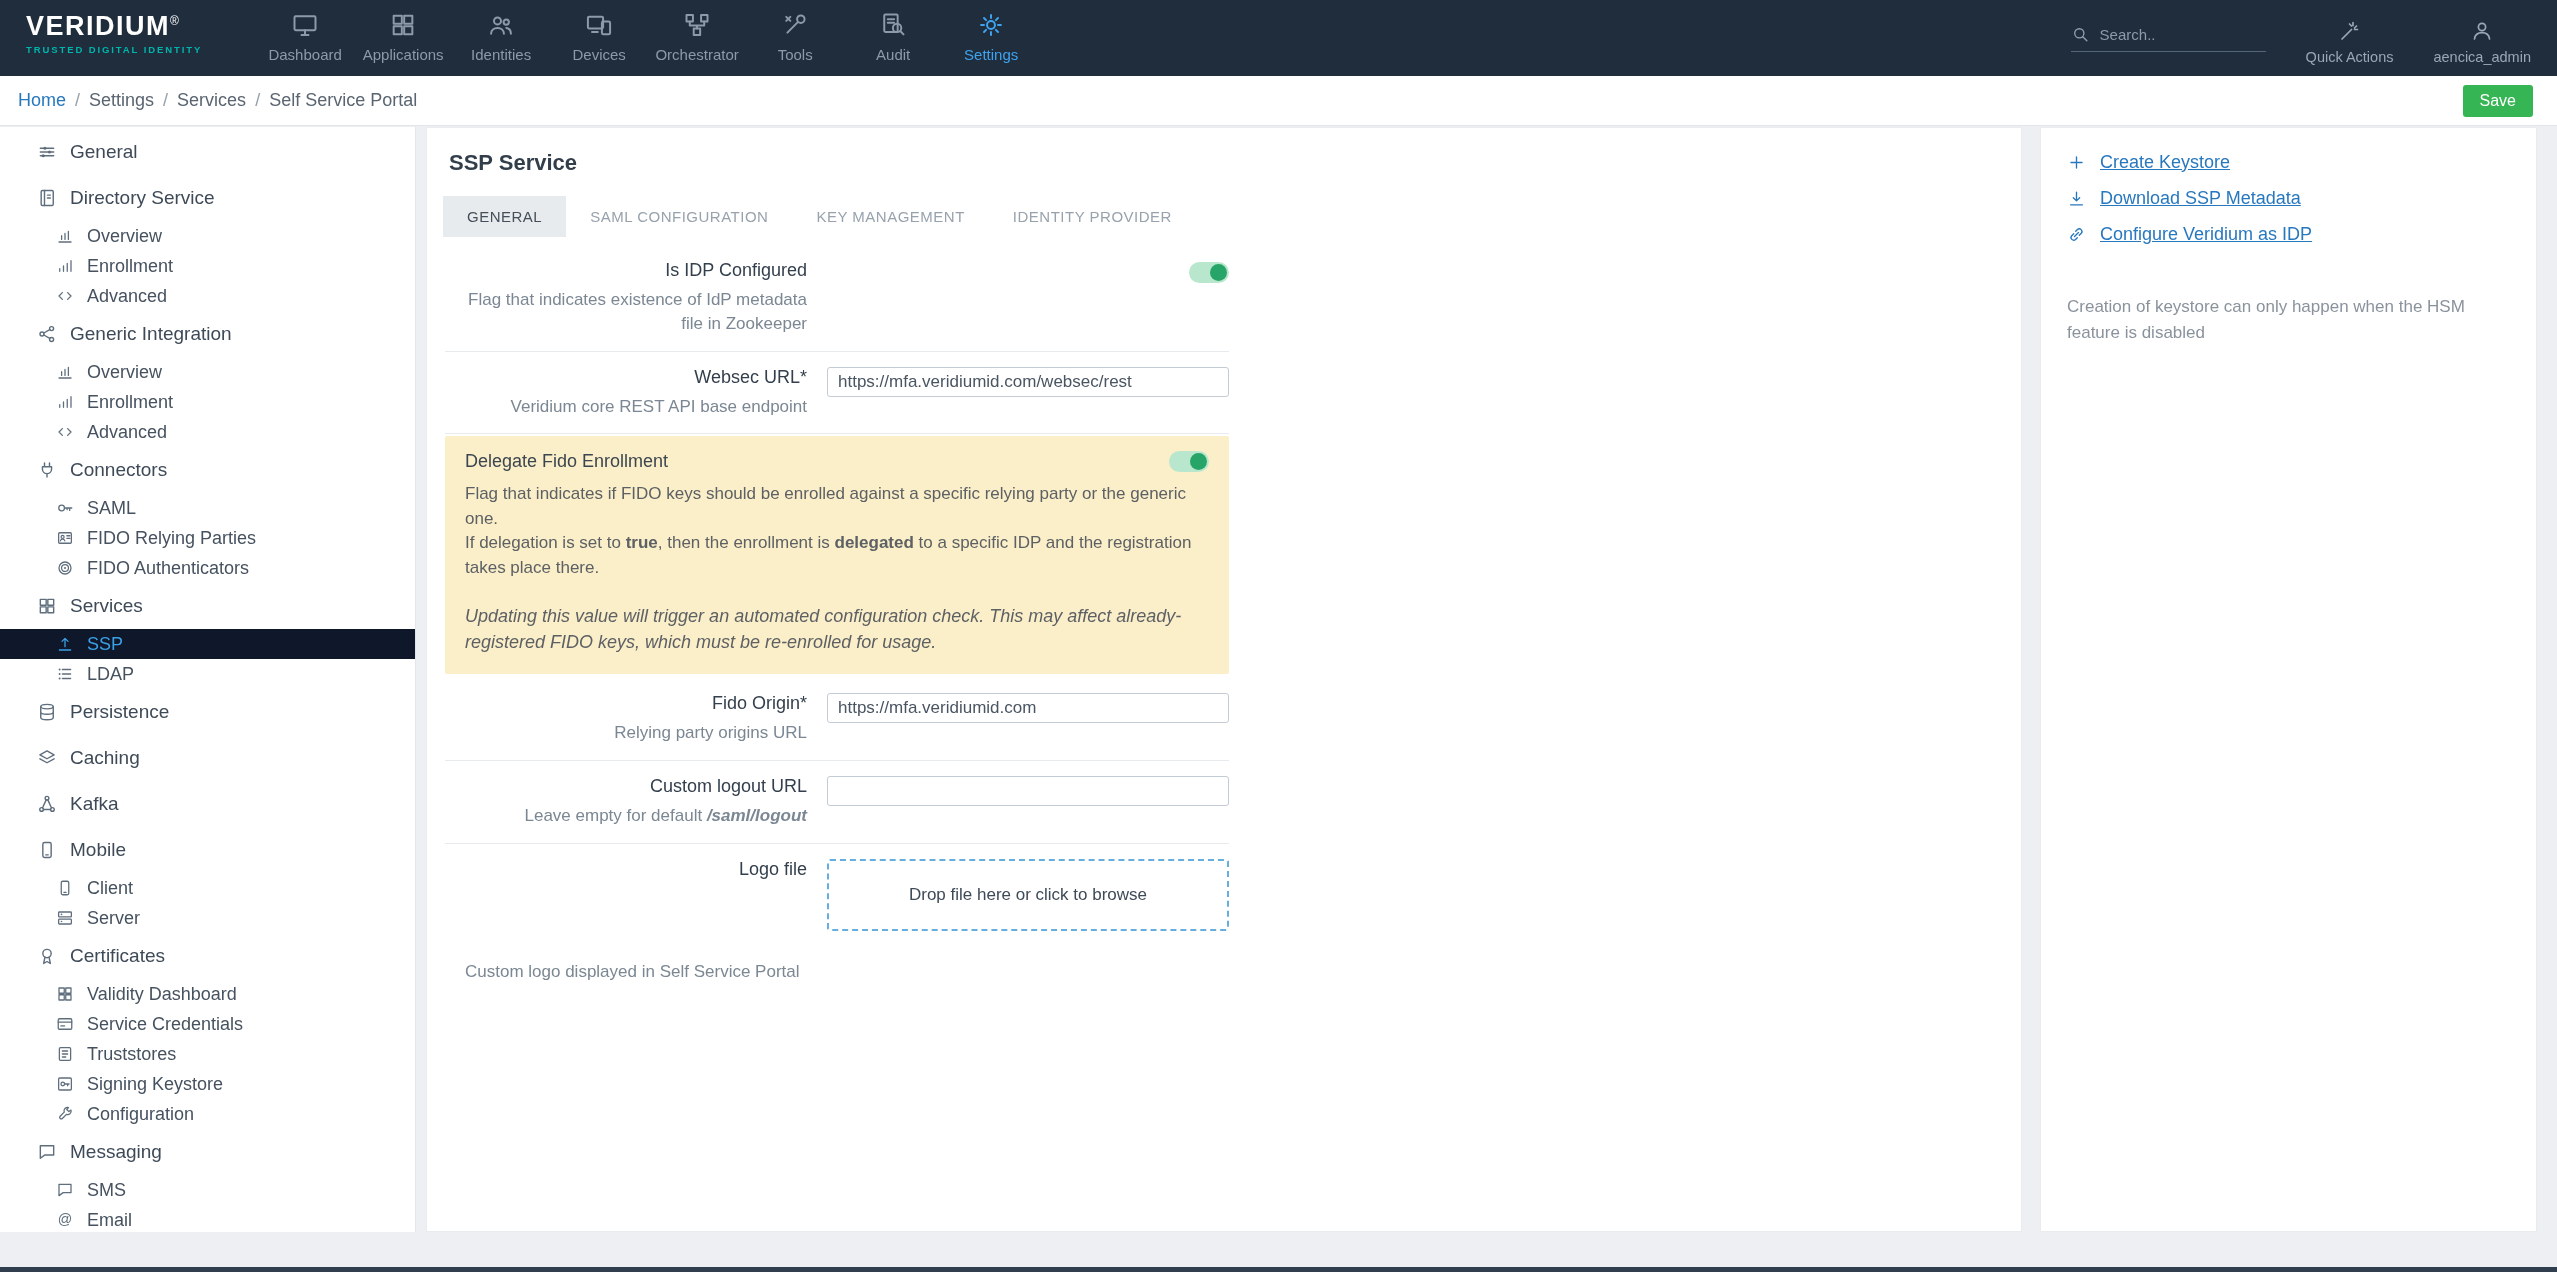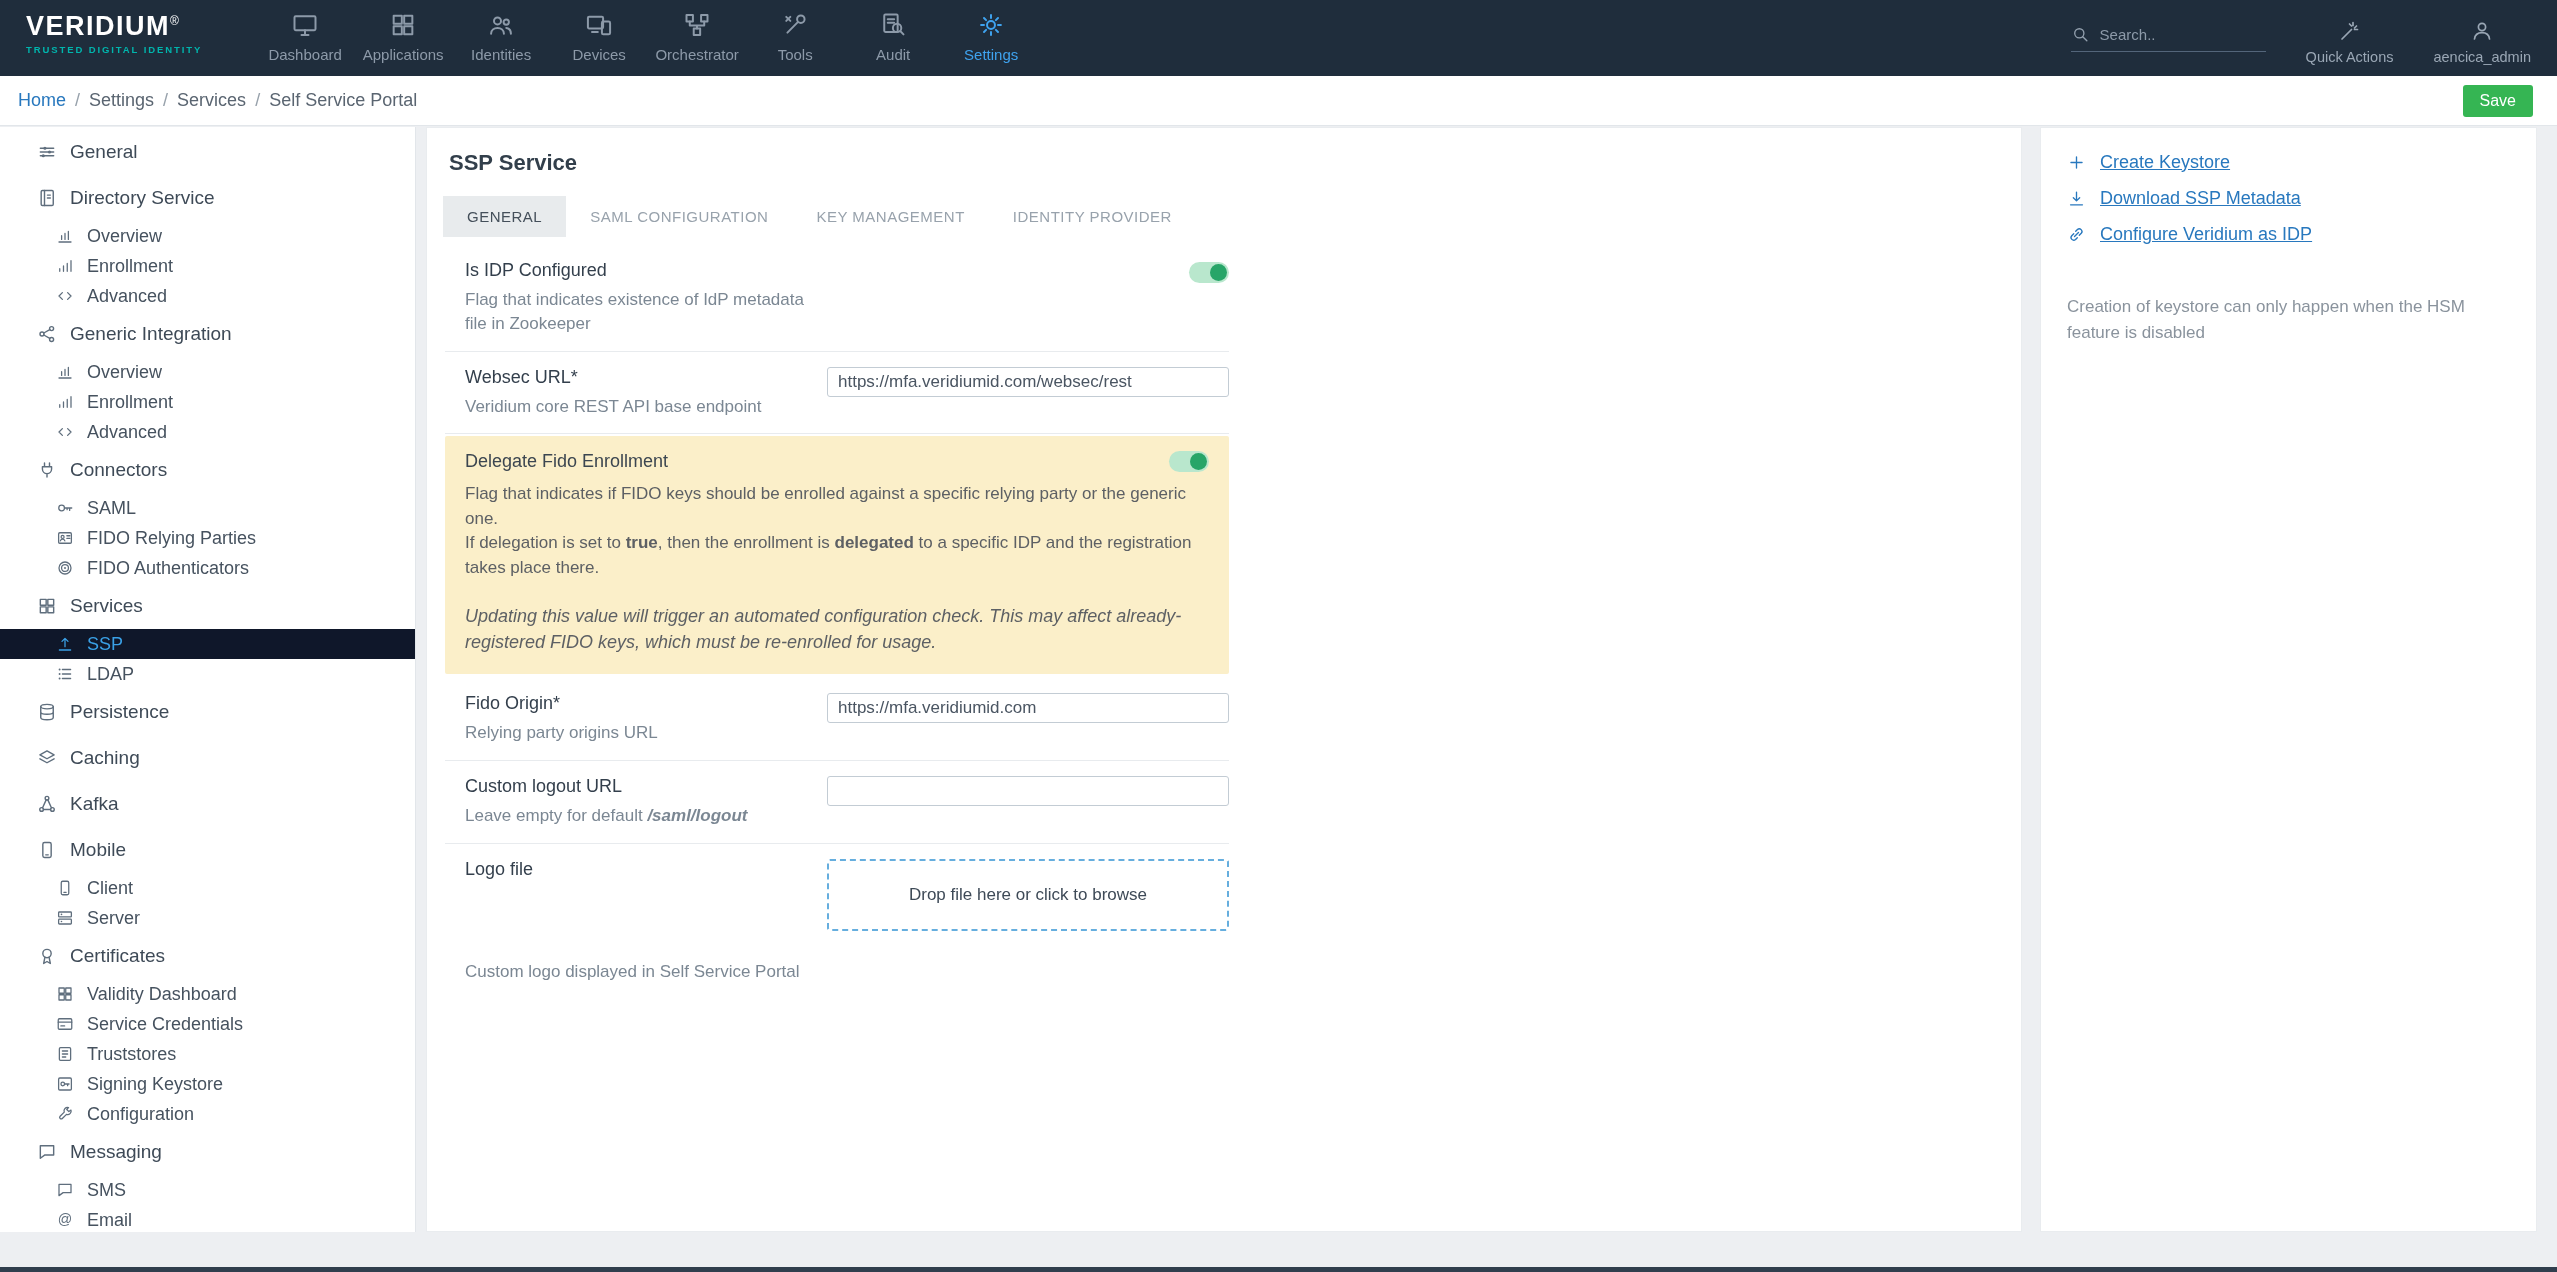--- a/index.html
+++ b/index.html
@@ -42,21 +42,21 @@
   .side-item.selected .ic { color:#3aa0e6; }
   .card { background:#ffffff; border:1px solid #e9ecef; }
   .main-card { width:1596px; flex:none; margin-left:10px; padding:22px 16px; overflow:hidden; }
   .main-card h1 { font-size:22px; margin:0 0 20px 6px; color:#323f4b; font-weight:bold; }
   .tabs { display:flex; margin-bottom:8px; }
   .tab { padding:12px 24px; font-size:15px; letter-spacing:0.5px; color:#98a2ac; cursor:pointer; }
   .tab.active { background:#e8ebed; color:#444f5a; }
   .fields { width:784px; margin-left:2px; }
   .frow { display:flex; align-items:flex-start; padding:15px 0 15px 20px; }
   .frow.with-div { border-bottom:1px solid #e8ebee; }
-  .flabel { flex:1; padding-right:20px; }
+  .flabel { flex:1; padding-right:20px;text-align:right; }
   .fname { color:#333f4c; font-size:18px; margin-bottom:7px; }
   .fdesc { color:#7b8793; font-size:17px; line-height:1.4; }
   .fctrl { width:402px; flex:none; }
   .fctrl.tgl { display:flex; justify-content:flex-end; padding-top:2px; }
   .fi { width:100%; height:30px; border:1px solid #c3ccd4; border-radius:3px; font-size:17px; padding:12px 10px; color:#4a5562; font-family:inherit; outline:none; }
   .toggle { width:40px; height:21px; border-radius:11px; background:#b9e7cd; position:relative; display:inline-block; cursor:pointer; flex:none; }
   .toggle .knob { position:absolute; top:2px; right:2px; width:17px; height:17px; border-radius:50%; background:#27a568; }
   .warnbox { width:784px; background:#fbefc9; border-radius:2px; padding:15px 20px 18px 20px; margin:2px 0 4px 0; }
   .warn-head { display:flex; justify-content:space-between; align-items:center; margin-bottom:10px; }
   .warn-head .fname { margin-bottom:0; color:#3c4650; }

